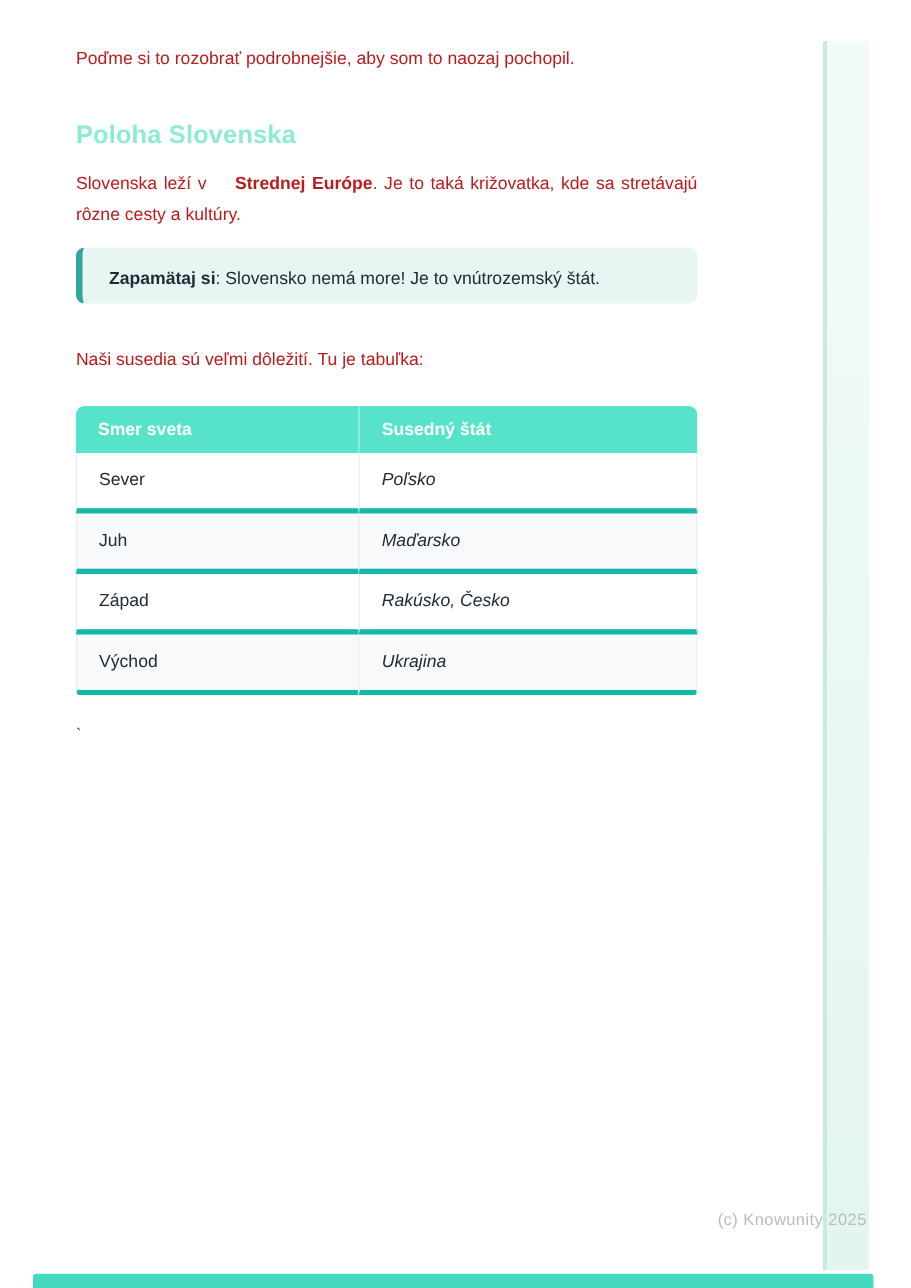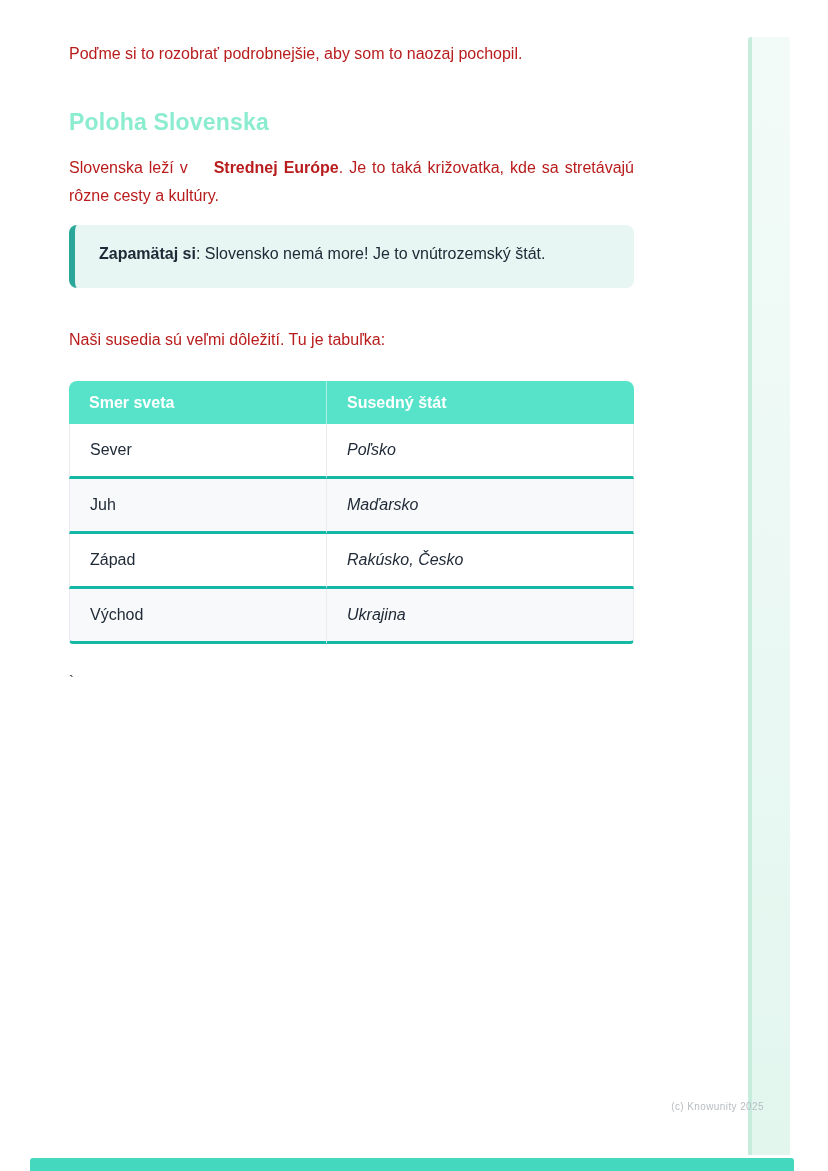--- a/index.html
+++ b/index.html
@@ -65,21 +65,21 @@
     margin-top: 18px;
     text-align: justify;
   }
   .para.location .bold-inline { font-weight: bold; margin-left: 20px; }
 
   .callout {
     margin-top: 15px;
     background: #e7f6f2;
     border-left: 6px solid #2aa798;
     border-radius: 8px;
-    padding: 15px 24px 20px 24px;
+    padding: 15px 24px 8px 24px;
     font-size: 16px;
     line-height: 28px;
     color: #212b38;
   }
   .callout .bold-inline { font-weight: bold; }
 
   .para.neighbors { margin-top: 38px; }
 
   table.neighbors-table {
     margin-top: 27px;
@@ -104,41 +104,41 @@
   }
   table.neighbors-table th:last-child {
     border-top-right-radius: 8px;
     border-left: 1px solid rgba(255,255,255,0.5);
   }
   table.neighbors-table td {
     height: 55px;
     padding: 4px 20px;
     vertical-align: middle;
     background: #ffffff;
-    border-bottom: 3px solid #14b8a6;
+    border-bottom: 5px solid #14b8a6;
     margin-left: 28px;
   }
   table.neighbors-table td:first-child { border-left: 1px solid #e9ebee; }
   table.neighbors-table td:last-child  { border-right: 1px solid #e9ebee; font-style: italic; }
   table.neighbors-table td + td        { border-left: 1px solid #e9ebee; }
   table.neighbors-table tr:nth-child(even) td { background: #f7f9fb; }
   table.neighbors-table tr:last-child td:first-child { border-bottom-left-radius: 4px; }
   table.neighbors-table tr:last-child td:last-child  { border-bottom-right-radius: 4px; }
 
   .stray {
     margin-top: 28px;
     font-size: 15px;
     color: #212b38;
   }
 
   .footer-credit {
     position: absolute;
-    right: 64px;
+    right: 40px;
     top: 1101px;
-    font-size: 10px;
+    font-size: 15px;
     letter-spacing: 0.4px;
     color: #b7bdc2;
     z-index: 4;
   }
 </style>
 </head>
 <body>
 
 <div class="side-stripe"></div>
 <div class="bottom-bar"></div>

